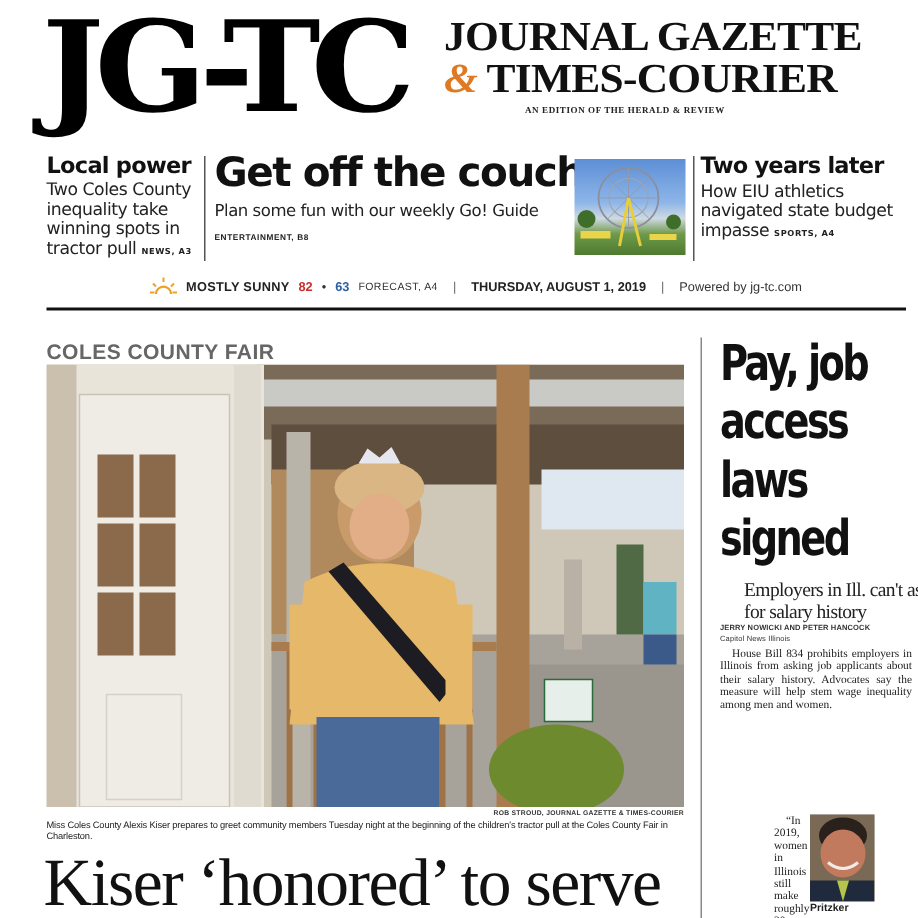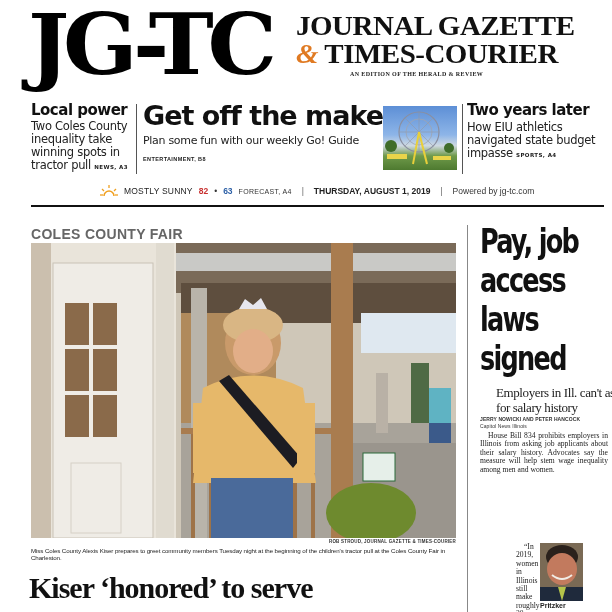--- a/index.html
+++ b/index.html
@@ -56,42 +56,42 @@
     background: linear-gradient(180deg, #5d8fd6 0%, #8db5e8 45%, #cfd9e2 62%, #6f9a4a 78%, #4e7a30 100%);
   }
   .v2 { left: 462px; top: 104px; height: 70px; }
 
   .t3-title { left: 467px; top: 101px; font-size: 15px; }
   .t3-body { left: 467px; top: 121px; width: 140px; font-size: 11.5px; line-height: 13px; }
 
   
   .weather-bar { left: 100px; top: 183px; height: 16px; display: flex; align-items: center; gap: 6px; font-size: 8.5px; color: #222; white-space: nowrap; }
   .sun { width: 18px; height: 14px; }
-  .cond { font-weight: normal; letter-spacing: 0.2px; }
+  .cond { font-weight: bold; letter-spacing: 0.2px; }
   .hi { color: #c8302f; font-weight: bold; }
   .lo { color: #2b5fa6; font-weight: bold; }
   .dot { color: #333; }
   .forecast { font-size: 7px; letter-spacing: 0.3px; color: #333; }
   .sep { color: #666; margin: 0 4px; }
   .date { font-weight: bold; }
   .powered { color: #333; }
   .rule { left: 31px; top: 205px; width: 573px; height: 2px; background: #111; }
 
   
   .kicker { left: 31px; top: 226px; font-size: 14px; font-weight: bold; color: #666; letter-spacing: 0.3px; }
 
   
   .photo { left: 31px; top: 243px; width: 425px; height: 295px; overflow: hidden; background: #d9d2c4; }
   .credit { left: 300px; top: 539px; width: 156px; text-align: right; font-size: 4.5px; font-weight: bold; letter-spacing: 0.2px; color: #333; text-transform: uppercase; }
   .caption { left: 31px; top: 547px; width: 425px; font-size: 6.2px; line-height: 7px; color: #222; letter-spacing: -0.1px; }
 
   .headline {
     left: 29px; top: 563px; width: 440px;
-    font-family: "Liberation Serif", serif; font-weight: bold;
-    font-size: 30px; line-height: 50px; color: #111; letter-spacing: -1px; white-space: nowrap;
+    font-family: "Liberation Serif", serif; font-weight: normal;
+    font-size: 45px; line-height: 50px; color: #111; letter-spacing: -1px; white-space: nowrap;
   }
 
   
   .vdiv { left: 467px; top: 225px; width: 1px; height: 387px; background: #888; }
   .rhead {
     left: 480px; top: 222px; width: 128px;
     font-family: "DejaVu Sans Condensed", "DejaVu Sans", sans-serif;
     font-weight: bold; font-size: 33px; line-height: 39px; letter-spacing: -2px; color: #111;
     transform: scaleX(0.86); transform-origin: left top;
   }
@@ -117,21 +117,21 @@
 <div class="abs logo">JG-TC</div>
 <div class="abs paper-name-1">JOURNAL GAZETTE</div>
 <div class="abs paper-name-2"><span class="ampersand">&amp;</span> <span>TIMES-COURIER</span></div>
 <div class="abs edition">AN EDITION OF THE HERALD &amp; REVIEW</div>
 
 <div class="abs teaser-title t1-title">Local power</div>
 <div class="abs teaser-body t1-body"><span>Two Coles County inequality take winning spots in tractor pull</span> <span class="ref">NEWS, A3</span></div>
 
 <div class="abs vline v1"></div>
 
-<div class="abs teaser-title t2-title">Get off the make</div>
+<div class="abs teaser-title t2-title">Get off the couch</div>
 <div class="abs teaser-body t2-body">Plan some fun with our weekly Go! Guide</div>
 <div class="abs ref t2-ref">ENTERTAINMENT, B8</div>
 
 <div class="abs ferris">
   <svg width="74" height="64" viewBox="0 0 74 64">
     <circle cx="36" cy="26" r="20" fill="none" stroke="#8a8fa0" stroke-width="1.2"></circle>
     <circle cx="36" cy="26" r="13" fill="none" stroke="#a0a4b0" stroke-width="0.8"></circle>
     <g stroke="#9298a6" stroke-width="0.6">
       <line x1="36" y1="6" x2="36" y2="46"></line>
         <line x1="16" y1="26" x2="56" y2="26"></line>

